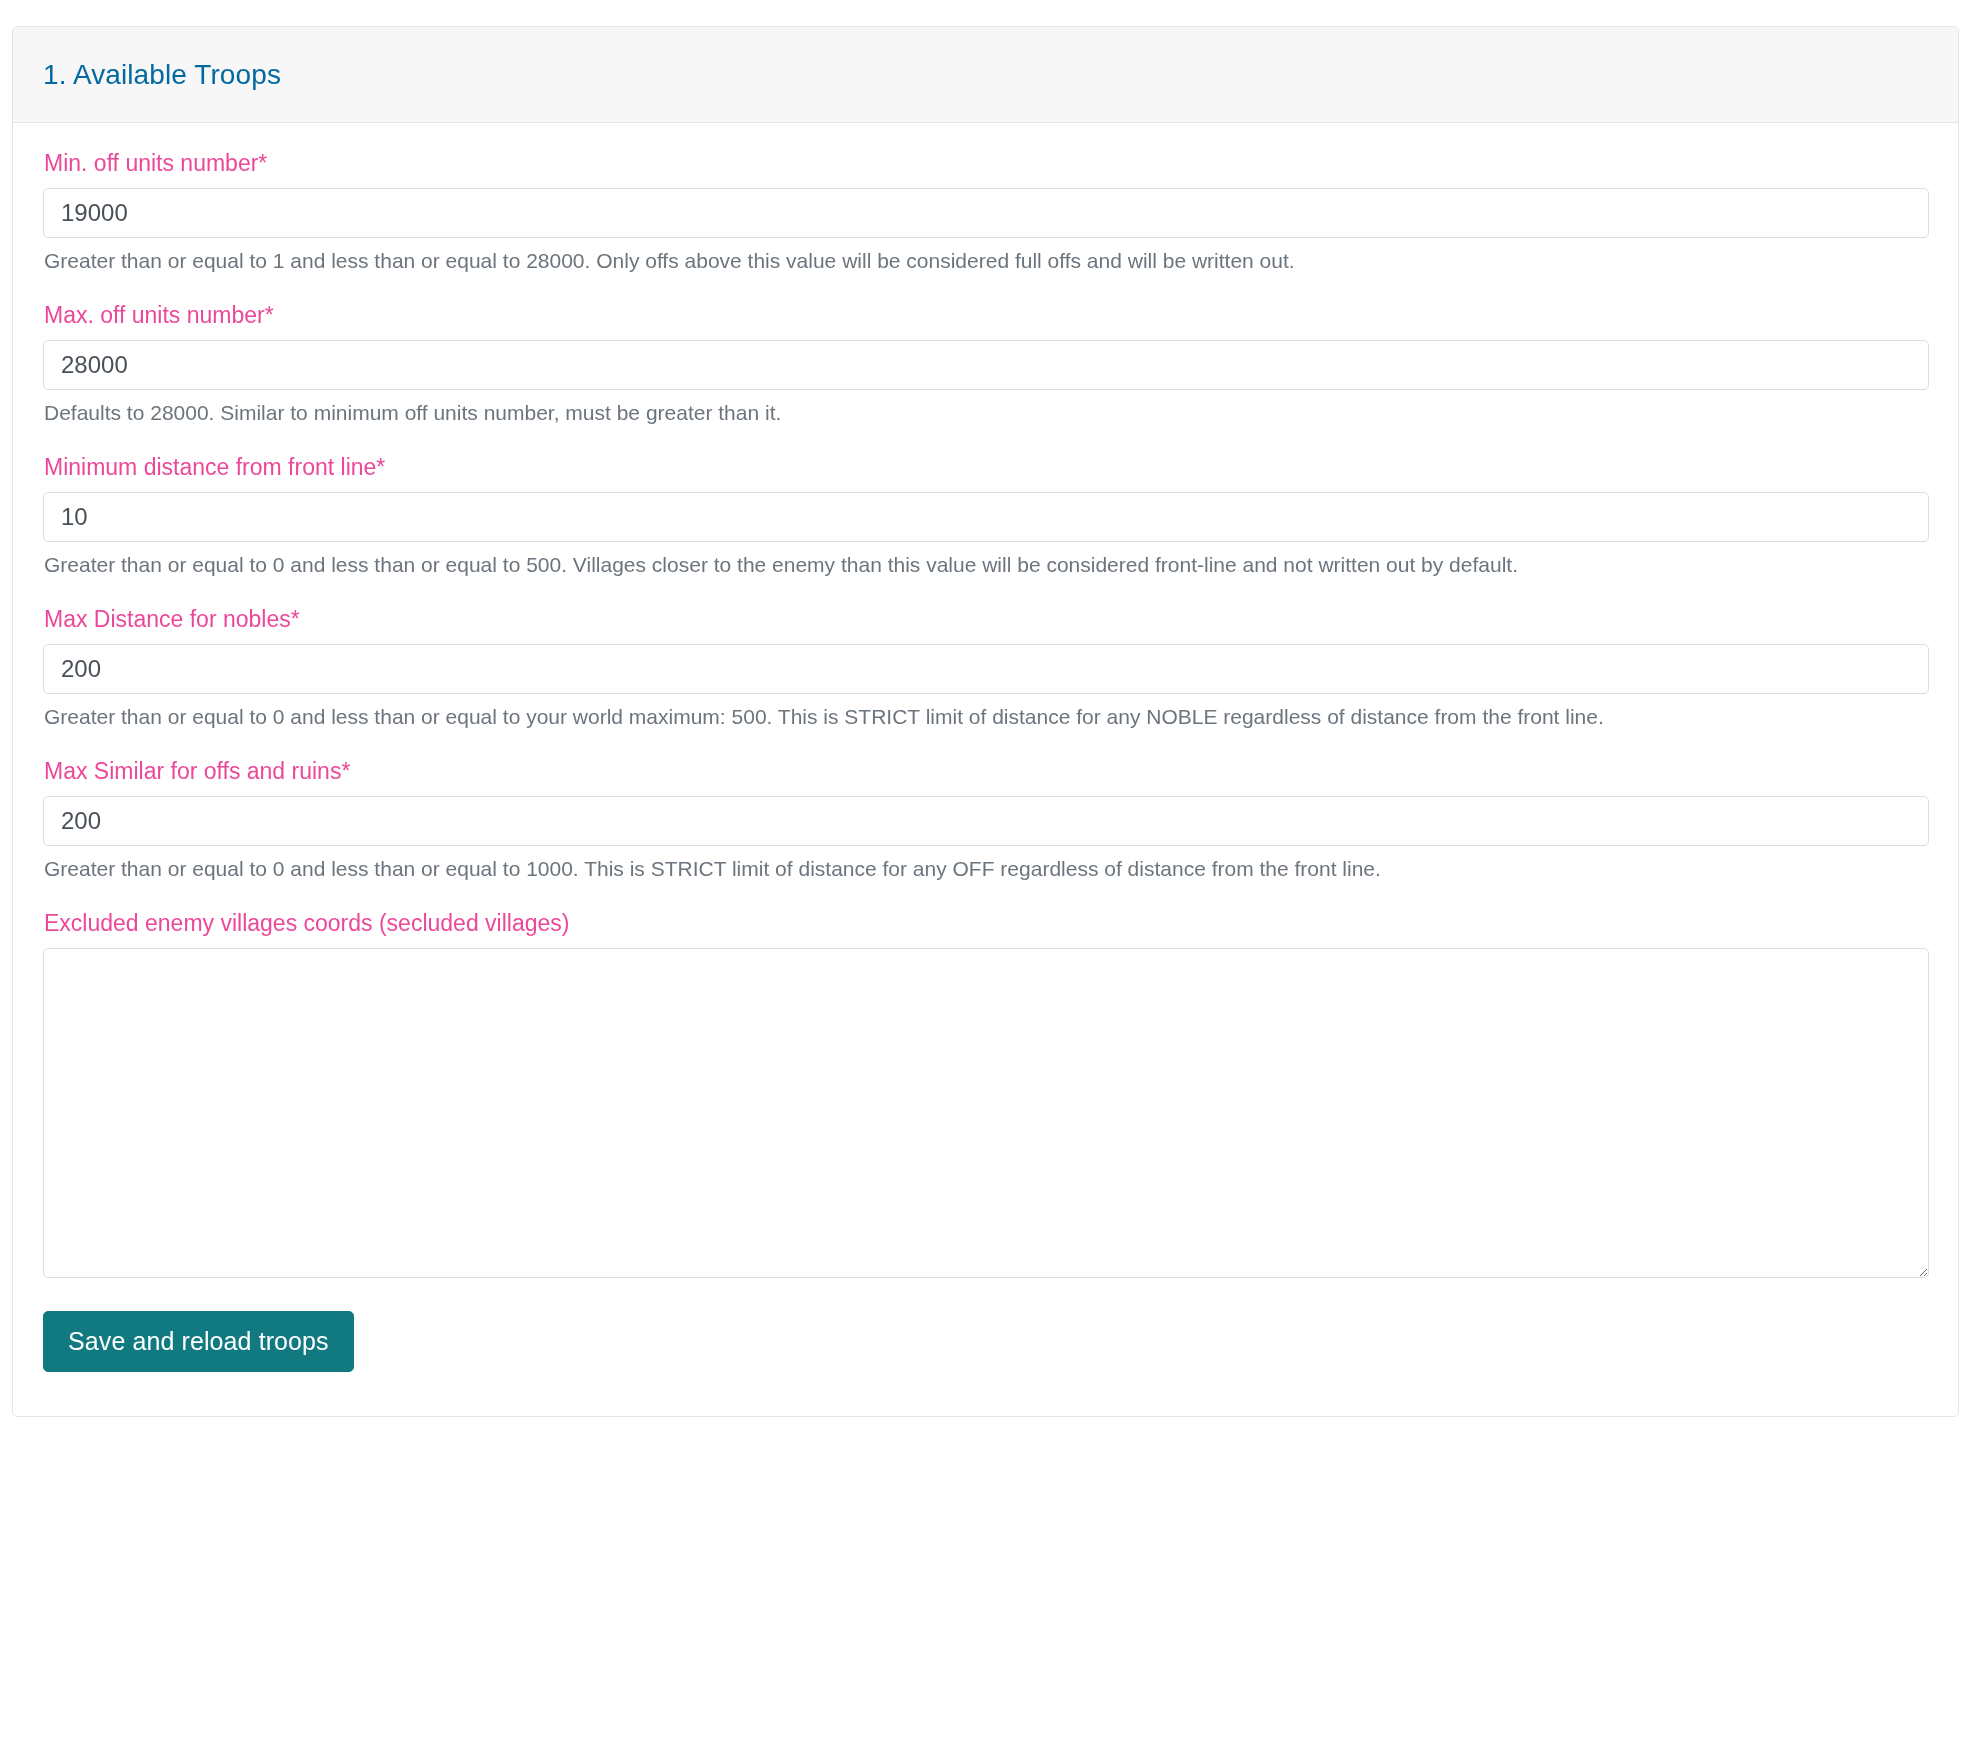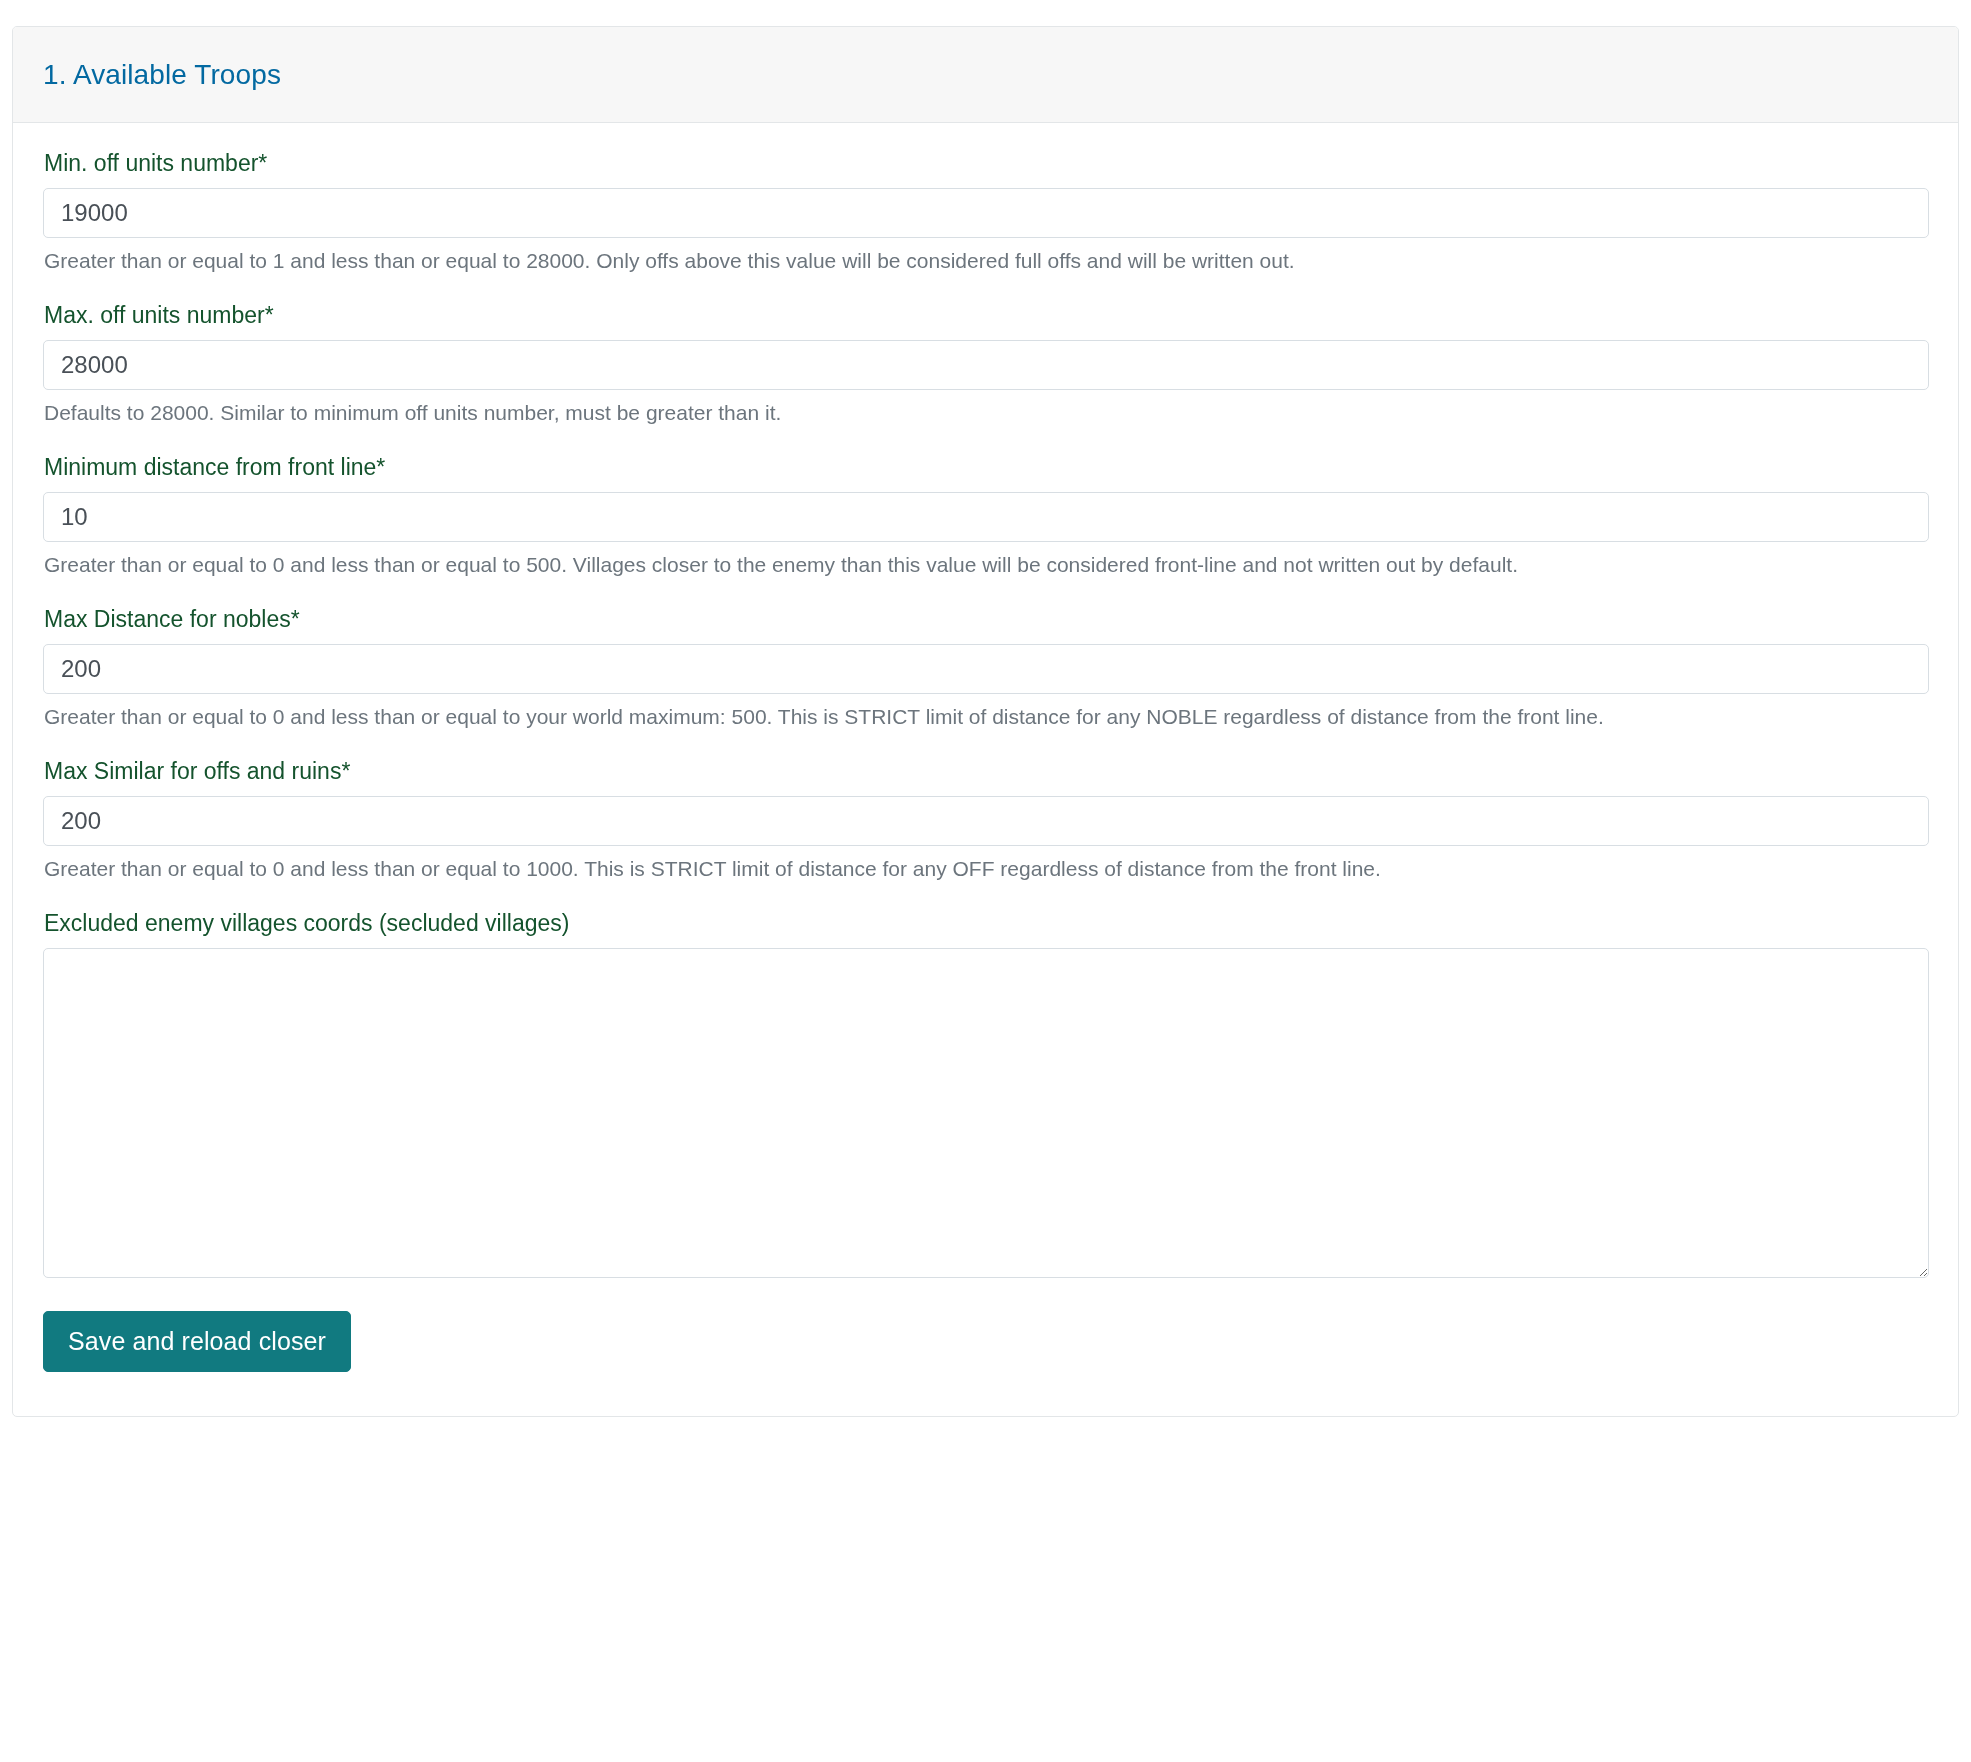--- a/index.html
+++ b/index.html
@@ -69,21 +69,21 @@
   }
 
   
   .form-group {
     margin: 0 0 12px 0;
   }
 
   .form-label {
     display: block;
     font-size: 23px;
-    color: #14532d;
+    color: #ec4899;
     margin: 0 0 10px 1px;
     line-height: 1.25;
   }
 
   .form-control {
     display: block;
     box-sizing: border-box;
     width: 1886px;
     height: 50px;
     padding: 0 17px;
@@ -181,19 +181,19 @@
         <input class="form-control" type="text" value="200" style="">
         <small class="form-text">Greater than or equal to 0 and less than or equal to 1000. This is STRICT limit of distance for any OFF regardless of distance from the front line.</small>
       </div>
 
       
       <div class="form-group">
         <label class="form-label">Excluded enemy villages coords (secluded villages)</label>
         <textarea class="form-control" placeholder="" style=""></textarea>
       </div>
 
-      <button class="btn-primary" type="button">Save and reload closer</button>
+      <button class="btn-primary" type="button">Save and reload troops</button>
 
       <div class="spacer-bottom"></div>
 
     </div>
   </div>
 </div>
 
 </body></html>

